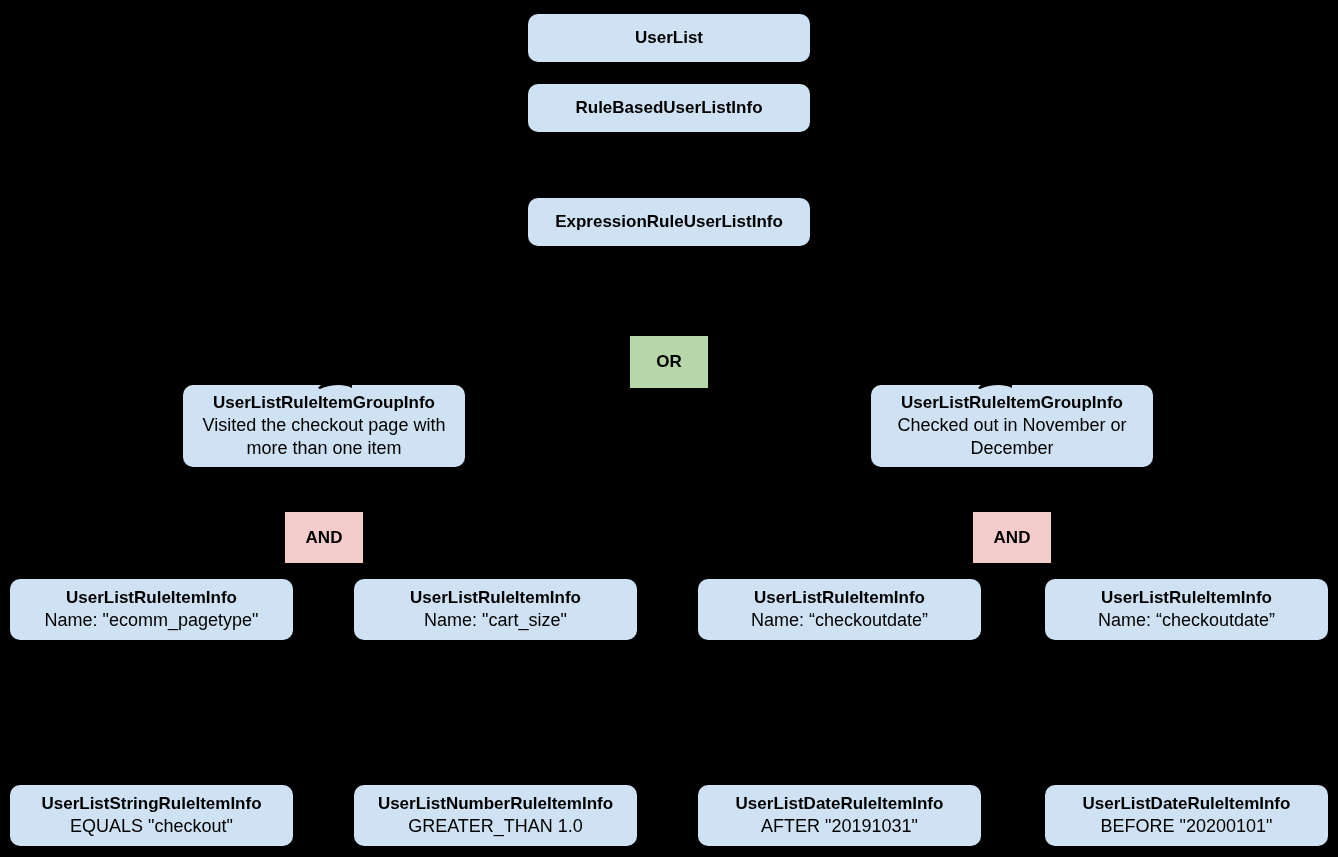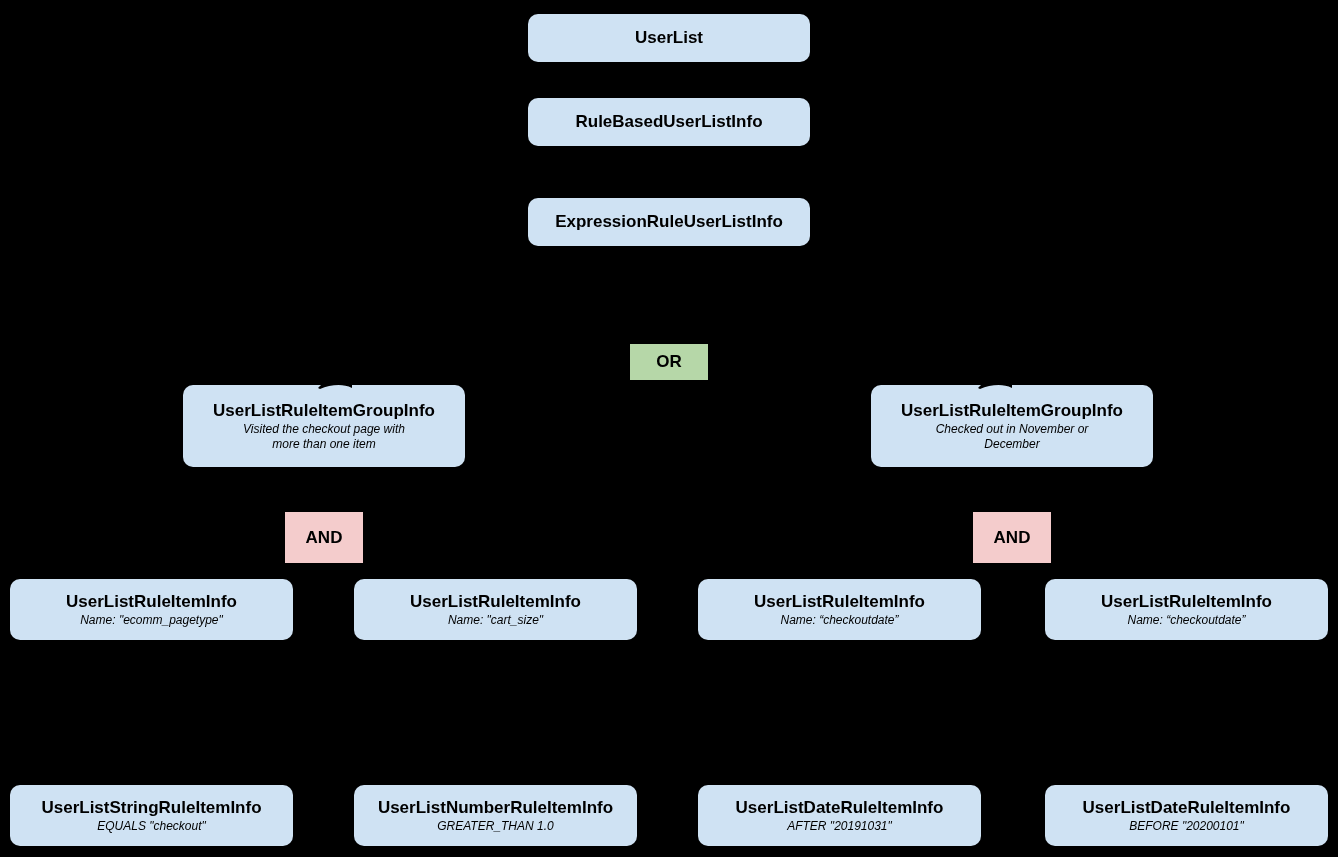--- a/index.html
+++ b/index.html
@@ -31,22 +31,21 @@
     text-align: center;
     padding: 2px 16px;
     line-height: 1.28;
   }
   .node .title {
     font-weight: bold;
     font-size: 17px;
     white-space: nowrap;
   }
   .node .subtitle {
-    font-style: italic;
-    font-size: 12px;
+    font-size: 18px;
     white-space: pre-line;
   }
   .op {
     position: absolute;
     display: flex;
     align-items: center;
     justify-content: center;
     font-weight: bold;
     font-size: 17px;
   }
@@ -60,30 +59,30 @@
 </style>
 </head>
 <body>
 
 <div class="canvas">
 
   <div class="node" style="left:528px; top:14px; width:282px; height:48px">
     <div class="title">UserList</div>
   </div>
 
-  <div class="node" style="left:528px; top:98px; width:282px; height:48px">
+  <div class="node" style="left:528px; top:84px; width:282px; height:48px">
     <div class="title">RuleBasedUserListInfo</div>
   </div>
 
   <div class="node" style="left:528px; top:198px; width:282px; height:48px">
     <div class="title">ExpressionRuleUserListInfo</div>
   </div>
 
 
-  <div class="op or" style="left:630px; top:344px; width:78px; height:36px">
+  <div class="op or" style="left:630px; top:336px; width:78px; height:52px">
     <span>OR</span>
   </div>
 
   <div class="node" style="left:183px; top:385px; width:282px; height:82px">
     <div class="title">UserListRuleItemGroupInfo</div>
     <div class="subtitle">Visited the checkout page with
 more than one item</div>
   </div>
 
   <div class="node" style="left:871px; top:385px; width:282px; height:82px">

